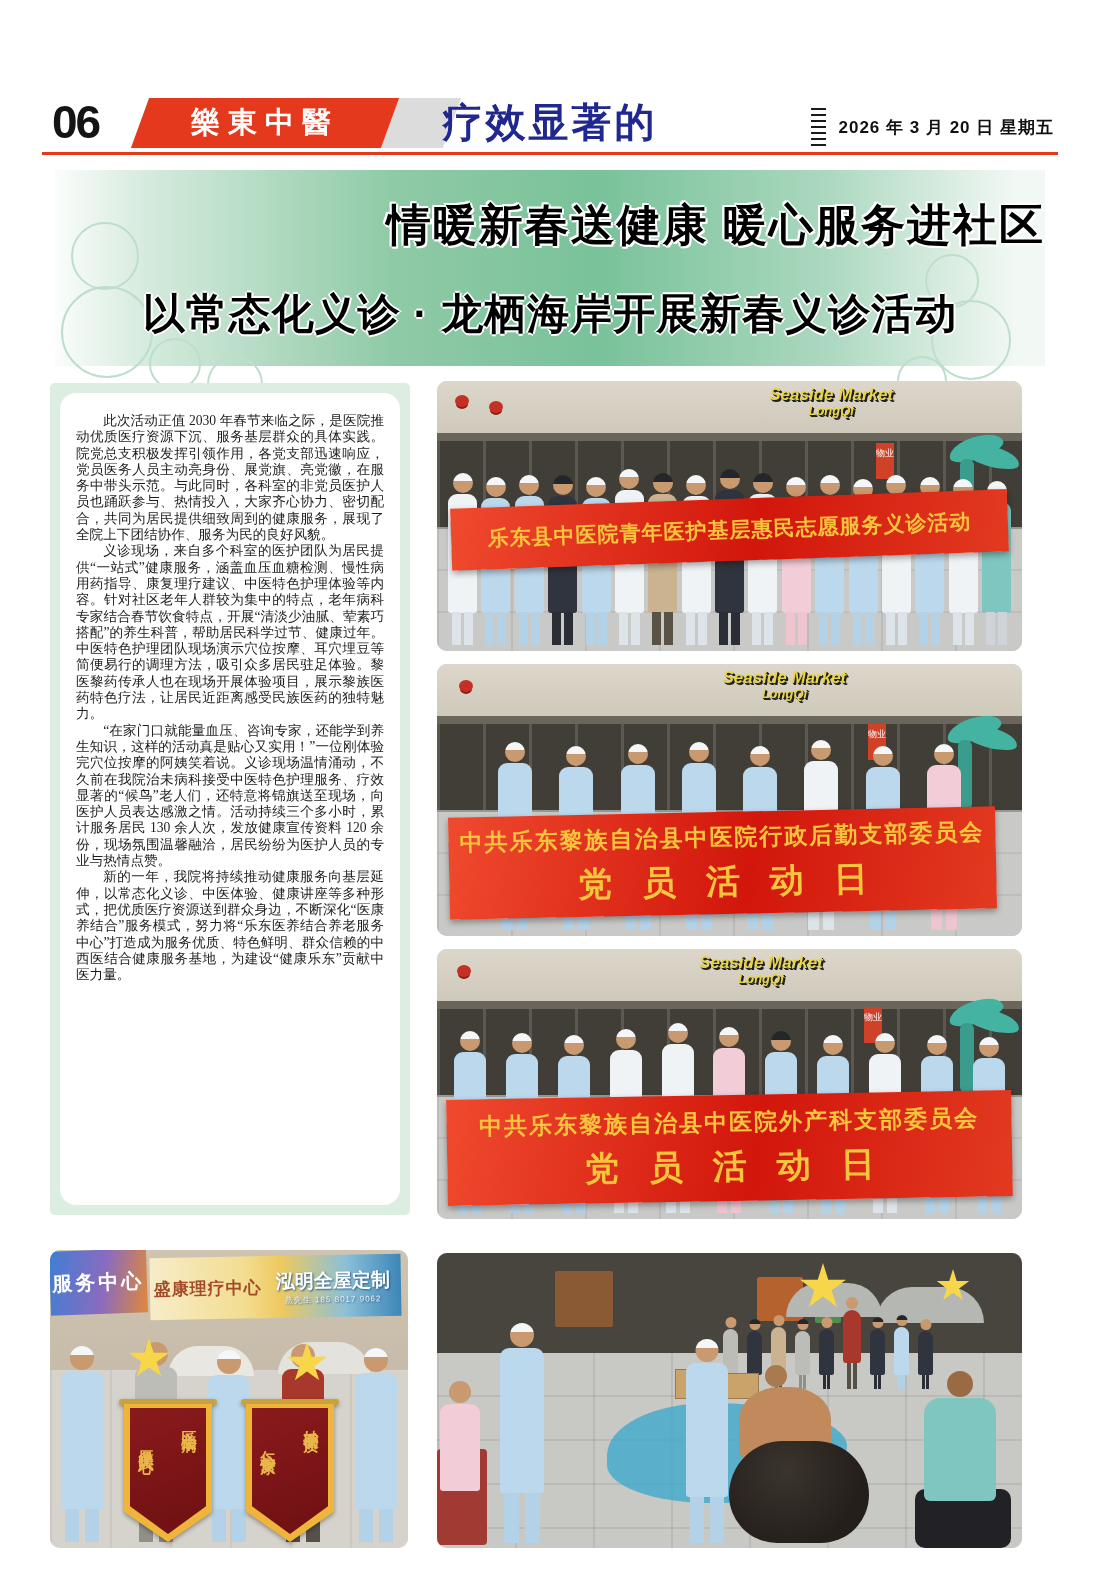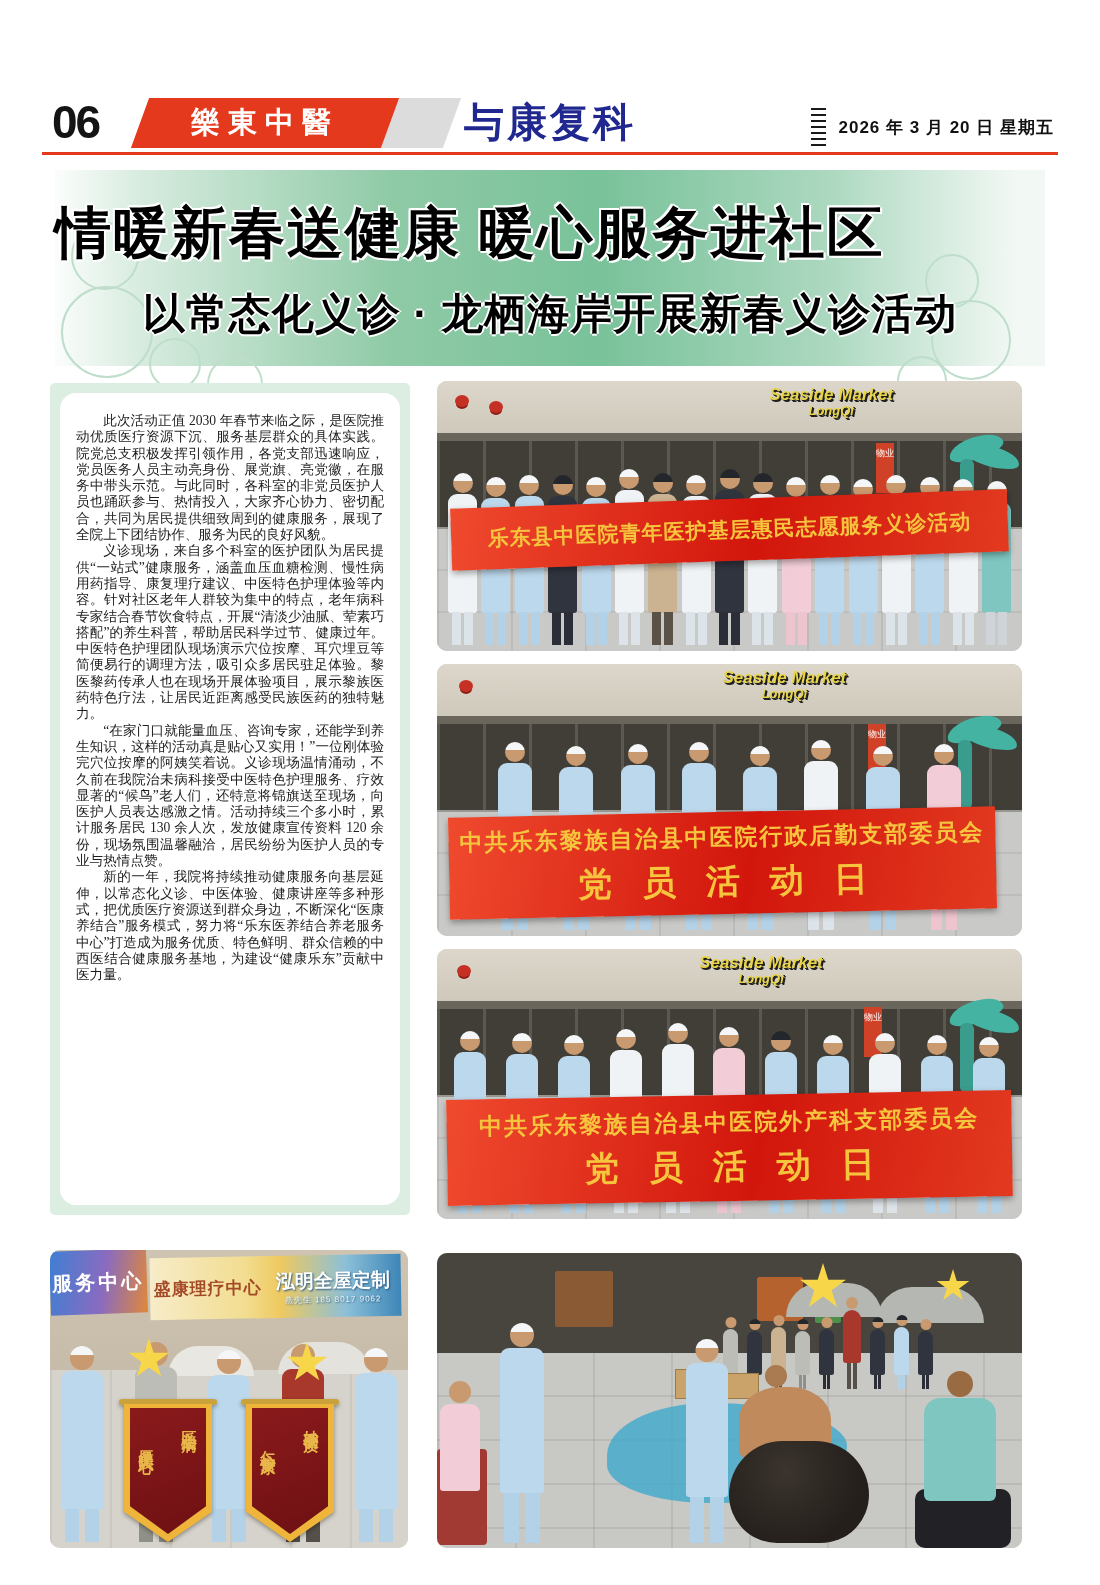--- a/index.html
+++ b/index.html
@@ -23,22 +23,22 @@
                  color:#20288f;font-size:40px;font-weight:900;letter-spacing:3px;line-height:48px;}
   .date-wrap{position:absolute;right:4px;top:12px;display:flex;align-items:center;}
   .date-dashes{width:15px;height:38px;margin-right:12px;
                background:repeating-linear-gradient(180deg,#1a1a1a 0 2.5px,transparent 2.5px 6px);}
   .date-text{font-size:17px;font-weight:700;color:#111;letter-spacing:1px;}
 
   
   .headline-banner{position:absolute;left:55px;right:55px;top:170px;height:196px;
     background:linear-gradient(90deg,#fbfdfc 0%,#d6ebde 9%,#8fcaa6 34%,#79c29a 55%,#abd8bf 78%,#f2f8f4 97%);}
   .bubble{position:absolute;border:2px solid #bedecb;border-radius:50%;background:transparent;}
-  .hl-main{position:absolute;left:0;right:0;top:26px;text-align:left;color:#000;
-           font-size:56px;font-weight:900;letter-spacing:2px;
+  .hl-main{position:absolute;left:0;right:0;top:26px;text-align:right;color:#000;
+           font-size:44px;font-weight:900;letter-spacing:2px;
            text-shadow:2px 0 0 #fff,-2px 0 0 #fff,0 2px 0 #fff,0 -2px 0 #fff,2px 2px 0 #fff,-2px -2px 0 #fff;}
   .hl-sub{position:absolute;left:0;right:0;top:116px;text-align:center;color:#000;
           font-size:42px;font-weight:700;letter-spacing:1px;
           text-shadow:2px 0 0 #fff,-2px 0 0 #fff,0 2px 0 #fff,0 -2px 0 #fff;}
 
   
   .article-panel{position:absolute;left:50px;top:383px;width:360px;height:832px;
                  background:#dcede2;border-radius:5px;}
   .article-card{position:absolute;left:10px;right:10px;top:10px;bottom:10px;background:#fff;
                 border-radius:16px;padding:20px 16px;box-sizing:border-box;overflow:hidden;}
@@ -61,21 +61,21 @@
                 font-weight:700;text-shadow:1px 1px 0 #1f1f1f,2px 2px 0 #1f1f1f;line-height:1.05;}
   .seaside-sign .l1{font-size:17px;}
   .seaside-sign .l2{font-size:13px;}
   .lantern{position:absolute;width:14px;height:12px;border-radius:50%;background:#c53024;
            box-shadow:0 3px 0 -1px #8c1d14;}
   .palm{position:absolute;width:90px;height:110px;}
   .palm i{position:absolute;display:block;background:#45b3a2;border-radius:50% 50% 50% 50%/60% 60% 40% 40%;}
   .palm i:nth-child(1){left:18px;top:0;width:56px;height:22px;transform:rotate(-18deg);}
   .palm i:nth-child(2){left:36px;top:10px;width:54px;height:20px;transform:rotate(14deg);}
   .palm i:nth-child(3){left:30px;top:22px;width:14px;height:70px;background:#3a9c8d;border-radius:6px;}
-  .prop-sign{position:absolute;width:18px;height:50px;background:#d04228;color:#fff;
+  .prop-sign{position:absolute;width:18px;height:36px;background:#d04228;color:#fff;
              font-size:9px;line-height:10px;text-align:center;padding-top:5px;box-sizing:border-box;}
 
   
   .people{position:absolute;display:flex;justify-content:space-between;align-items:flex-end;}
   .person{position:relative;flex:0 0 auto;}
   .person .head{position:absolute;top:0;left:50%;transform:translateX(-50%);
                 width:20px;height:20px;border-radius:50%;
                 background:linear-gradient(180deg,#f4f6f8 0 38%,#c9996f 38%);}
   .person.nohat .head{background:#c9996f;}
   .person.hair .head{background:linear-gradient(180deg,#23272b 0 45%,#c9996f 45%);}
@@ -149,21 +149,21 @@
 <div class="page">
 
   <div class="header">
     <div class="page-num">06</div>
     <div class="masthead-wrap">
       <div class="masthead-gray"></div>
       <div class="masthead-red">
         <span>樂東中醫</span>
       </div>
     </div>
-    <div class="section-title">与康复科</div>
+    <div class="section-title">疗效显著的</div>
     <div class="date-wrap">
       <span class="date-dashes"></span>
       <span class="date-text">2026 年 3 月 20 日  星期五</span>
     </div>
   </div>
 
   <div class="headline-banner">
     <span class="bubble" style="left:16px;top:52px;width:64px;height:64px;"></span>
     <span class="bubble" style="left:6px;top:116px;width:88px;height:88px;"></span>
     <span class="bubble" style="left:94px;top:168px;width:48px;height:48px;"></span>

